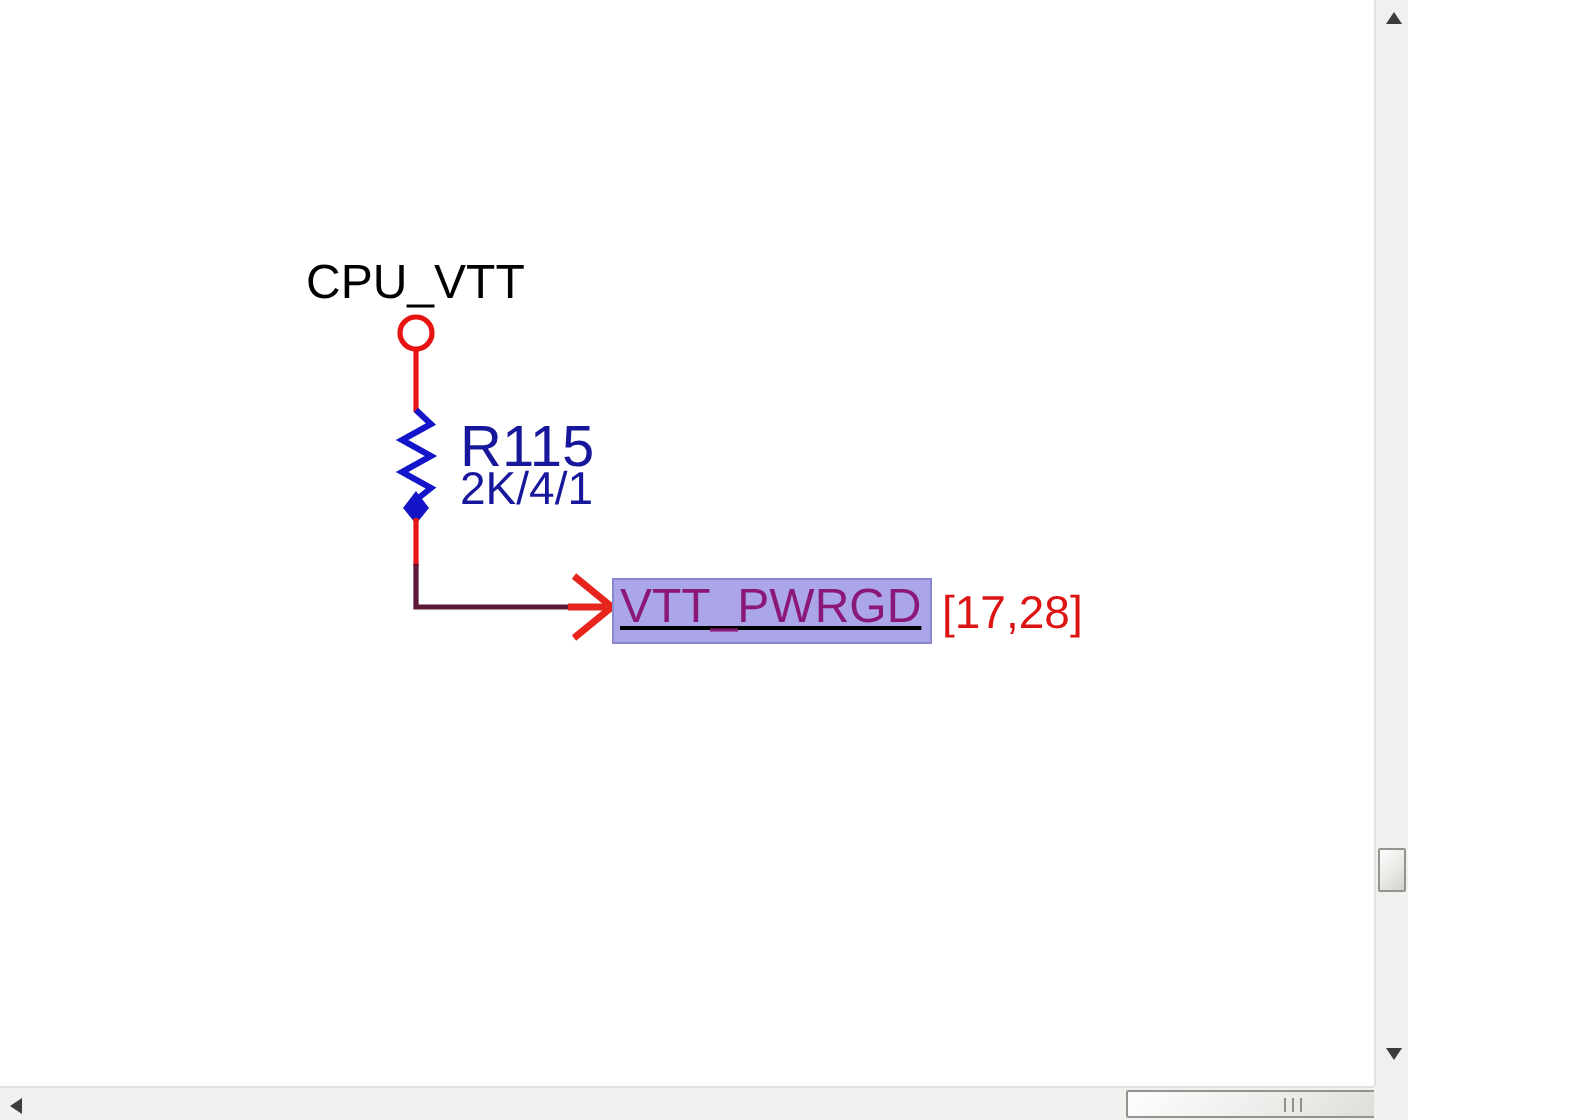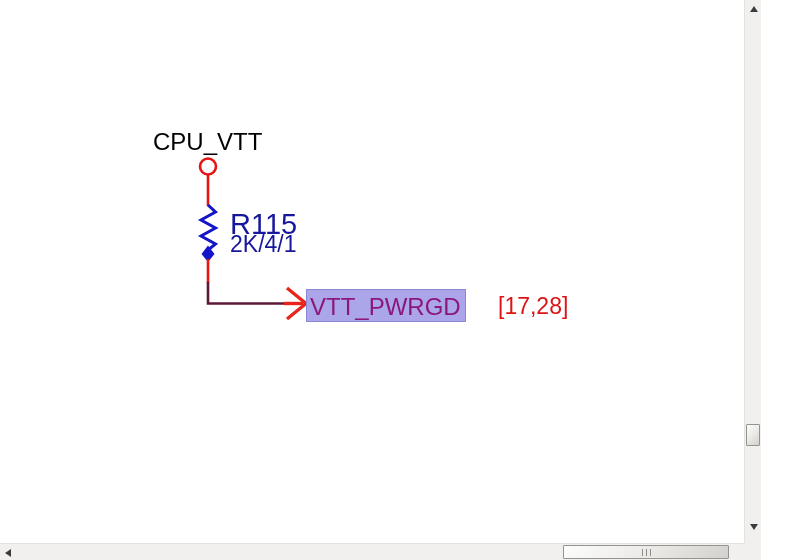--- a/index.html
+++ b/index.html
@@ -1,38 +1,38 @@
 <!DOCTYPE html>
 <html style="--wire-red: #e81414; --wire-dark: #5c1837; --arrow-red: #e8251c; --resistor-blue: #1414c8; --part-text-blue: #17179c; --net-label-text: #8b1879; --net-label-fill: #aba6e9; --net-label-border: #8a86d0; --page-ref-red: #dd1414; --title-text: #000000; --scrollbar-track: #f1f0ee; --watermark-gray: #8f8f8f;"><head>
 <meta charset="utf-8">
 <style>
   html,body{margin:0;padding:0;}
   body{width:790px;height:560px;overflow:hidden;background:#fff;
        font-family:"Liberation Sans", sans-serif;}
-  #stage{position:relative;width:761px;height:560px;background:#ffffff;overflow:hidden;}
+  #stage{position:relative;width:704px;height:560px;background:#ffffff;overflow:hidden;}
 
   
   #canvas{position:absolute;left:0;top:0;}
   .wire-red{stroke:var(--wire-red);stroke-width:2.6;fill:none;}
   .wire-dark{stroke:var(--wire-dark);stroke-width:2.6;fill:none;stroke-linejoin:miter;}
   .arrow-red{stroke:var(--arrow-red);stroke-width:3.4;fill:none;stroke-linejoin:miter;}
   .res-blue{stroke:var(--resistor-blue);stroke-width:3;fill:none;stroke-linejoin:miter;}
   .res-dot{fill:var(--resistor-blue);stroke:none;}
   .term-circle{stroke:var(--wire-red);stroke-width:2.6;fill:#ffffff;}
 
   
   .schtext{position:absolute;white-space:nowrap;line-height:1.1;}
   #power-net-label{left:153px;top:129px;font-size:24px;color:var(--title-text);}
   #resistor-ref{left:230px;top:209px;font-size:29px;color:var(--part-text-blue);}
   #resistor-value{left:230px;top:232px;font-size:23px;color:var(--part-text-blue);}
   #net-label-box{position:absolute;left:306px;top:289px;width:160px;height:33px;
       background:var(--net-label-fill);border:1px solid var(--net-label-border);
-      box-sizing:border-box;display:flex;align-items:flex-end;}
+      box-sizing:border-box;display:flex;align-items:flex-start;text-decoration:underline;}
   #net-label-text{font-size:24px;color:var(--net-label-text);padding-left:3px;white-space:nowrap;}
-  #page-ref{left:498px;top:294px;font-size:23px;color:var(--page-ref-red);}
+  #page-ref{left:471px;top:294px;font-size:23px;color:var(--page-ref-red);}
 
   
   .vscroll{position:absolute;right:0;top:0;width:17px;height:543px;
       background:var(--scrollbar-track);border-left:1px solid #e3e2df;box-sizing:border-box;z-index:4;}
   .hscroll{position:absolute;left:0;bottom:0;width:773px;height:17px;
       background:var(--scrollbar-track);border-top:1px solid #e3e2df;box-sizing:border-box;z-index:4;}
   .scroll-corner{position:absolute;right:0;bottom:0;width:17px;height:17px;
       background:var(--scrollbar-track);z-index:4;}
   .thumb{position:absolute;background:linear-gradient(135deg,#fdfdfd 0%,#e9e8e5 55%,#d2d1cd 100%);
       border:1px solid #94938f;border-radius:1px;box-sizing:border-box;}

